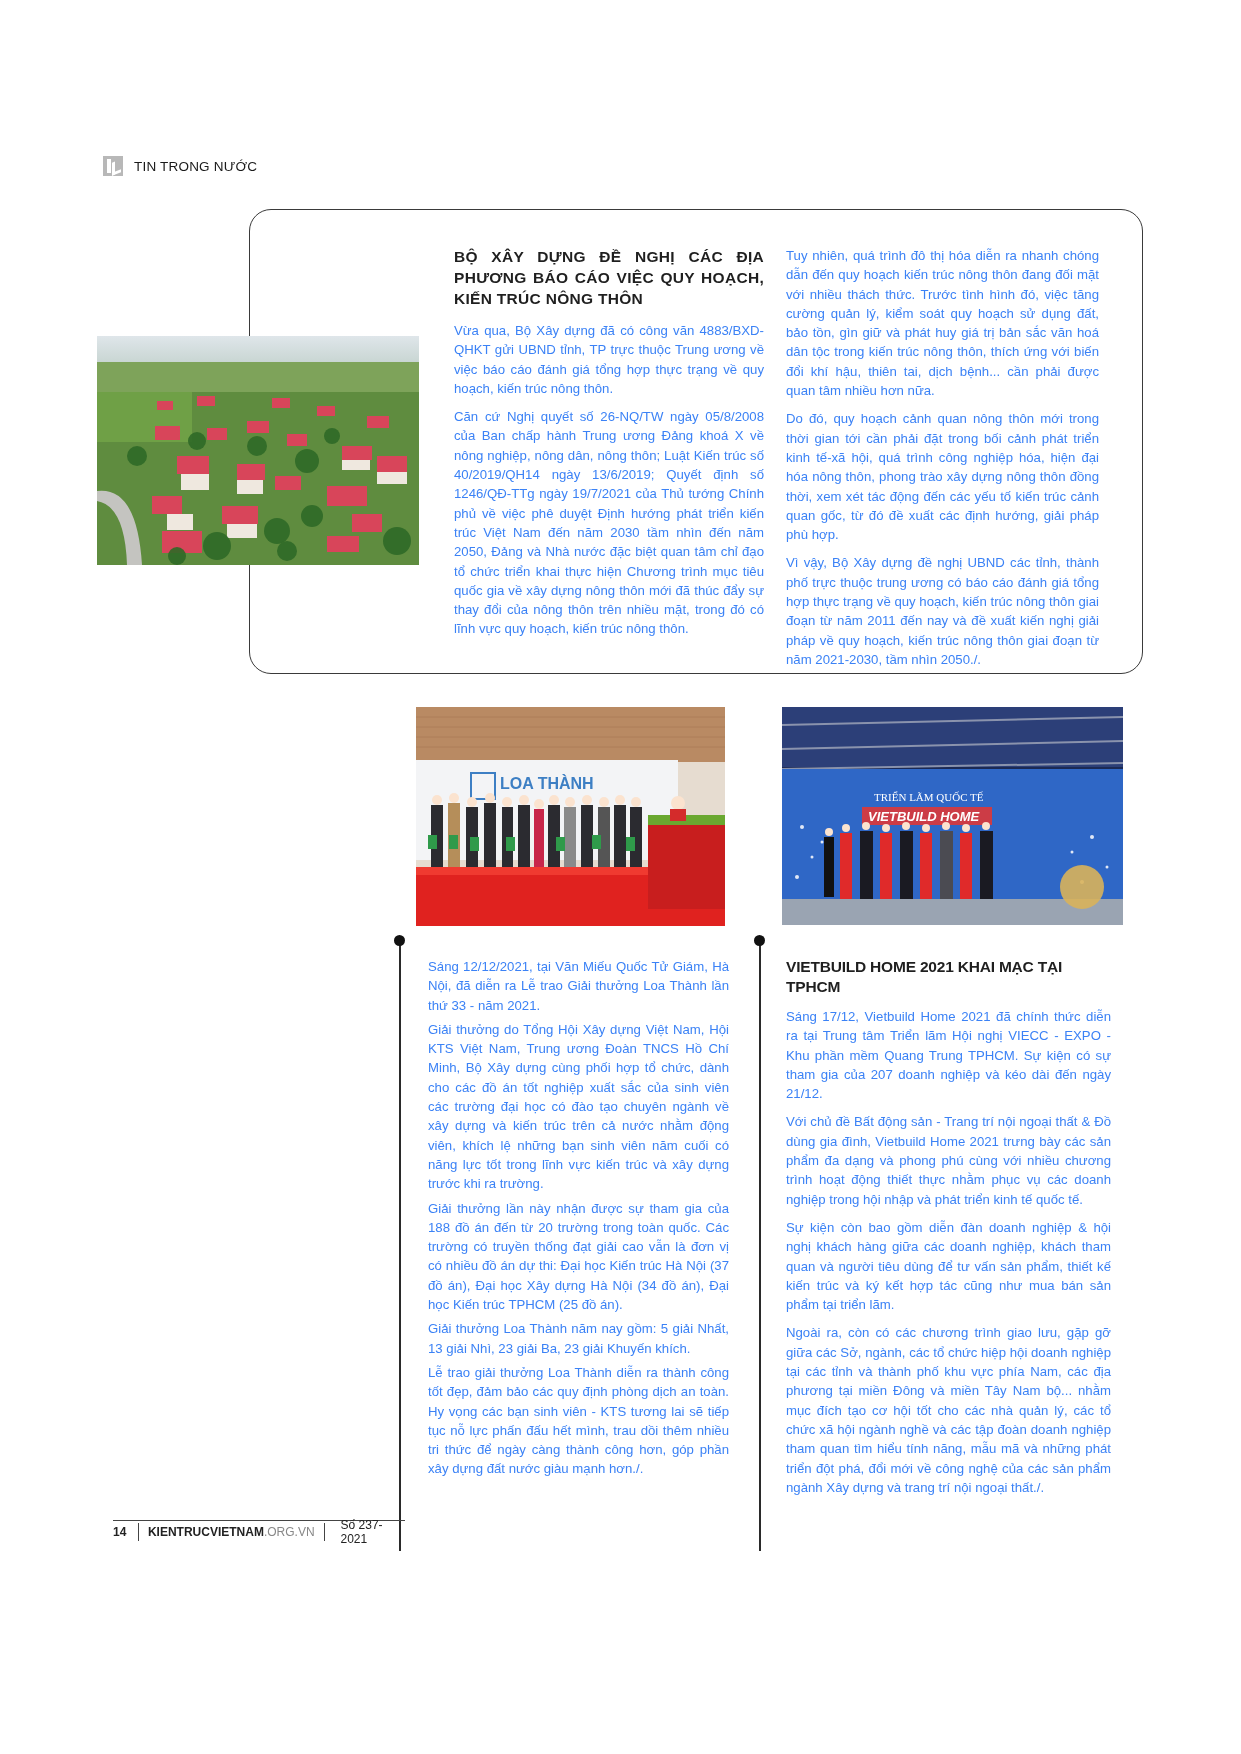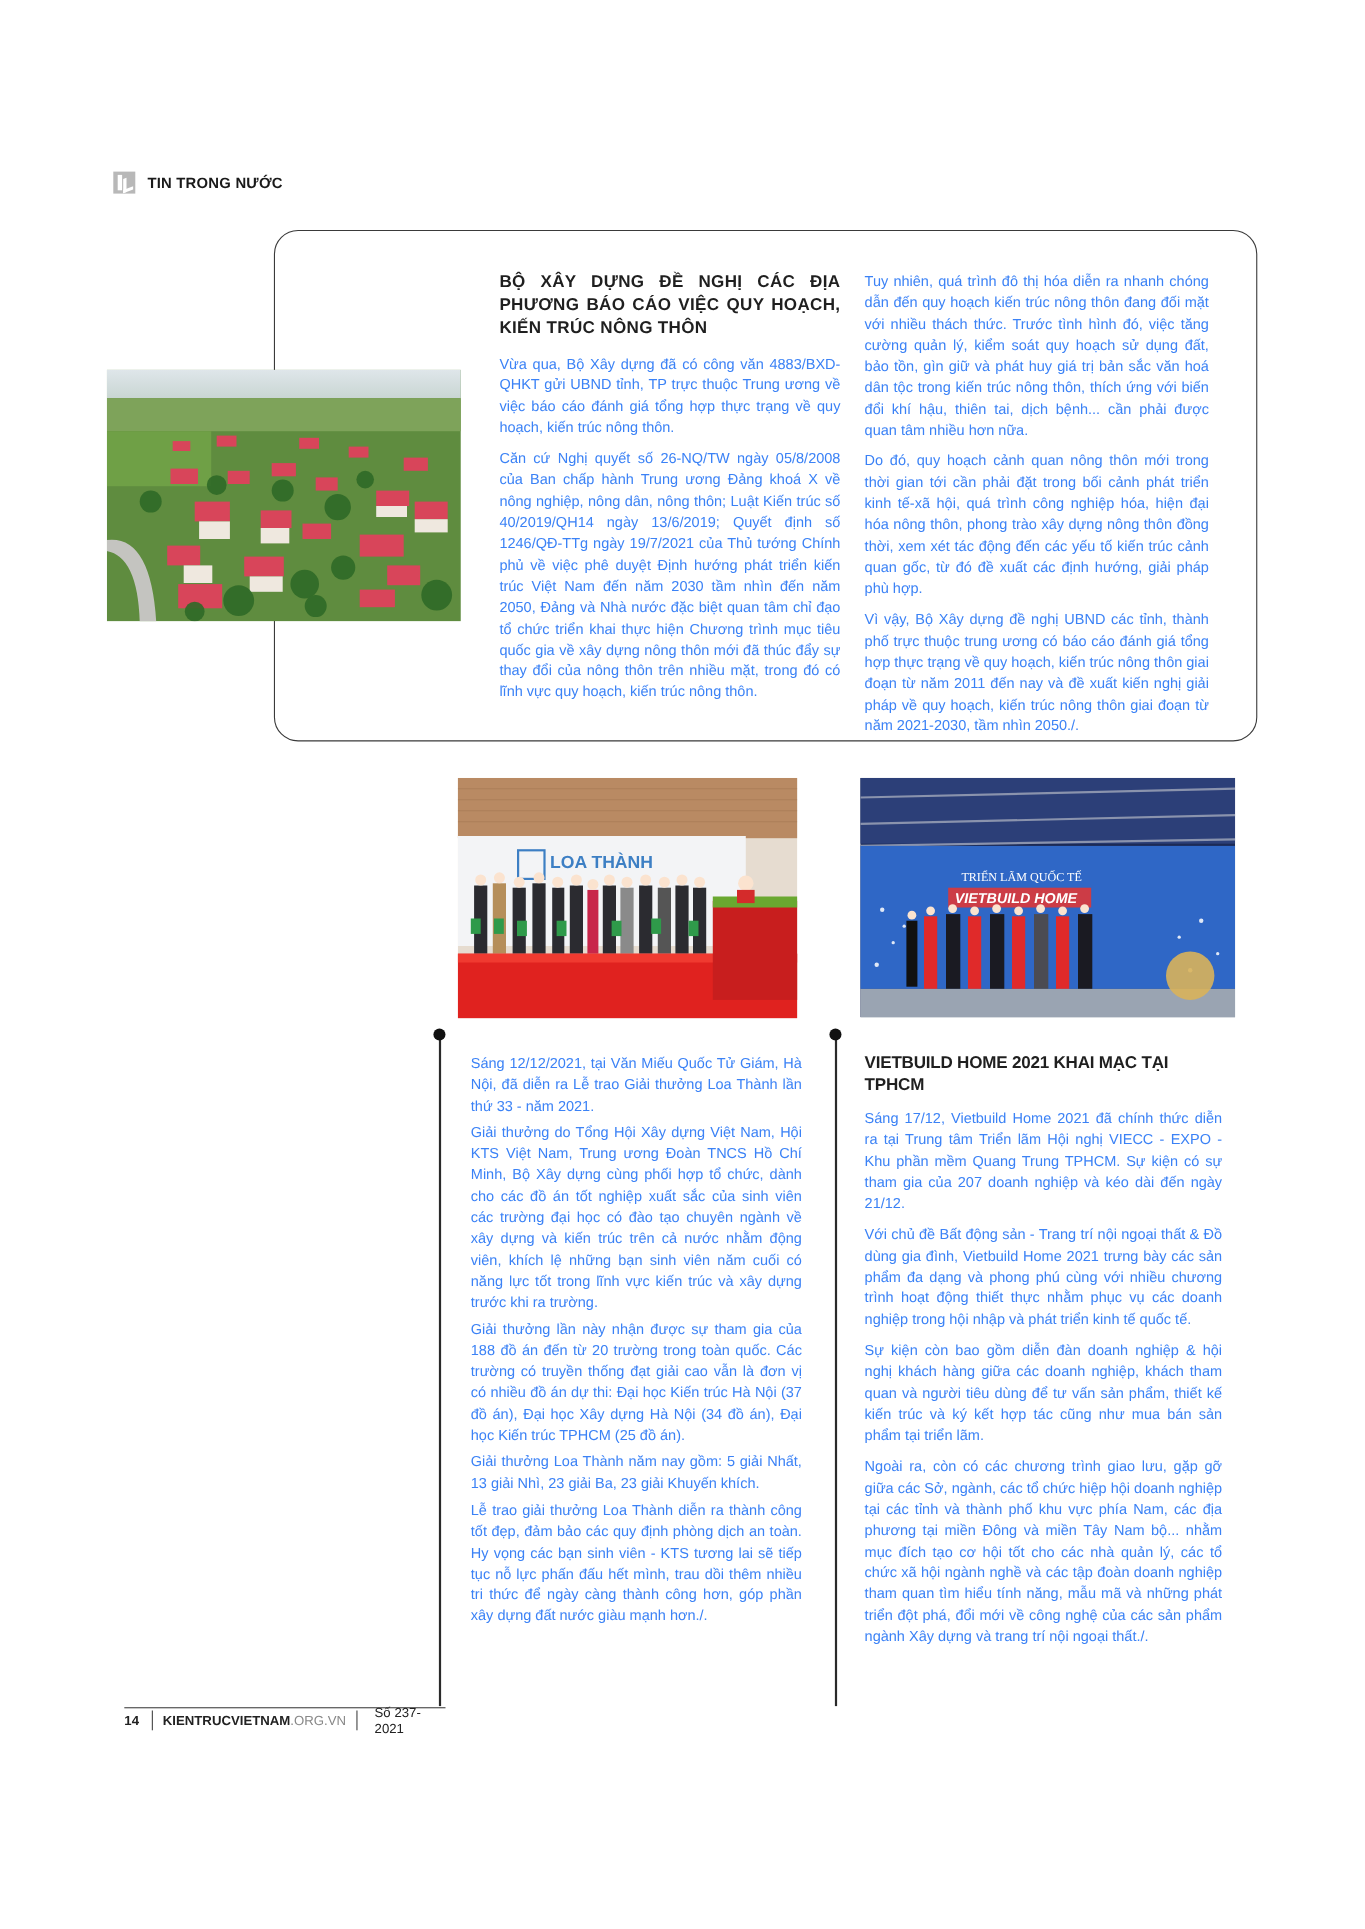--- a/index.html
+++ b/index.html
@@ -3,21 +3,21 @@
 <meta charset="utf-8">
 <style>
   * { box-sizing: border-box; margin: 0; padding: 0; }
   html, body { width: 1241px; height: 1754px; background: #ffffff; overflow: hidden; }
   body { position: relative; font-family: "DejaVu Sans", "Liberation Sans", sans-serif; color: #2b2b2b; }
 
   .section-header { position: absolute; left: 103px; top: 156px; display: flex; align-items: center; gap: 11px; }
   .section-logo { width: 20px; height: 20px; background: #b8b8b8; position: relative; }
   .section-logo::before { content: ""; position: absolute; left: 4px; top: 3px; width: 4px; height: 14px; background: #fff; }
   .section-logo::after { content: ""; position: absolute; left: 9px; top: 5px; width: 6px; height: 10px; border-left: 3px solid #fff; border-bottom: 3px solid #fff; transform: skewY(-20deg); }
-  .section-title { font-family: "Liberation Sans", sans-serif; font-weight: bold; font-size: 13.5px; color: #1a1a1a; letter-spacing: 0.2px; }
+  .section-title { font-family: "Liberation Sans", sans-serif; font-weight: normal; font-size: 13.5px; color: #1a1a1a; letter-spacing: 0.2px; }
 
   .feature-box { position: absolute; left: 249px; top: 209px; width: 894px; height: 465px; border: 1.4px solid #3a3a3a; border-radius: 22px; }
 
   .feature-photo { position: absolute; left: 97px; top: 336px; width: 322px; height: 229px; overflow: hidden; }
   .feature-photo svg { width: 100%; height: 100%; display: block; }
 
   .article-title { font-family: "Liberation Sans", sans-serif; font-weight: bold; color: #1f1f1f; }
   .body-text { font-family: "Liberation Sans", sans-serif; font-size: 13.2px; line-height: 19.3px; color: #3b82f6; text-align: justify; }
   .body-text p { margin-bottom: 9px; }
 
@@ -36,21 +36,21 @@
   .tl-right { left: 759px; top: 941px; height: 610px; }
   .dot-right { left: 754px; top: 935px; }
 
   .col-loa { position: absolute; left: 428px; top: 957px; width: 301px; }
   .col-loa .article-title { font-size: 15.5px; line-height: 20px; margin-bottom: 6px; letter-spacing: 0.3px; }
   .col-loa .body-text p { margin-bottom: 5px; }
 
   .col-vb { position: absolute; left: 786px; top: 957px; width: 325px; }
   .col-vb .article-title { font-size: 15.5px; line-height: 20px; margin-bottom: 10px; letter-spacing: -0.2px; }
 
-  .footer { position: absolute; left: 113px; top: 1552px; width: 292px; height: 20px; border-top: 1.5px solid #444; display: flex; align-items: center; padding-top: 2px; font-family: "Liberation Sans", sans-serif; font-size: 12px; }
+  .footer { position: absolute; left: 113px; top: 1520px; width: 292px; height: 20px; border-top: 1.5px solid #444; display: flex; align-items: center; padding-top: 2px; font-family: "Liberation Sans", sans-serif; font-size: 12px; }
   .footer .page-num { font-weight: bold; width: 28px; color: #222; }
   .footer .sep { width: 1px; height: 18px; background: #444; margin: 0 9px 0 0; }
   .footer .site-bold { font-weight: bold; color: #222; }
   .footer .site-light { color: #888; margin-right: 9px; }
   .footer .issue { font-weight: normal; color: #222; margin-left: 7px; }
 </style>
 </head>
 <body>
 
 <div class="section-header">

